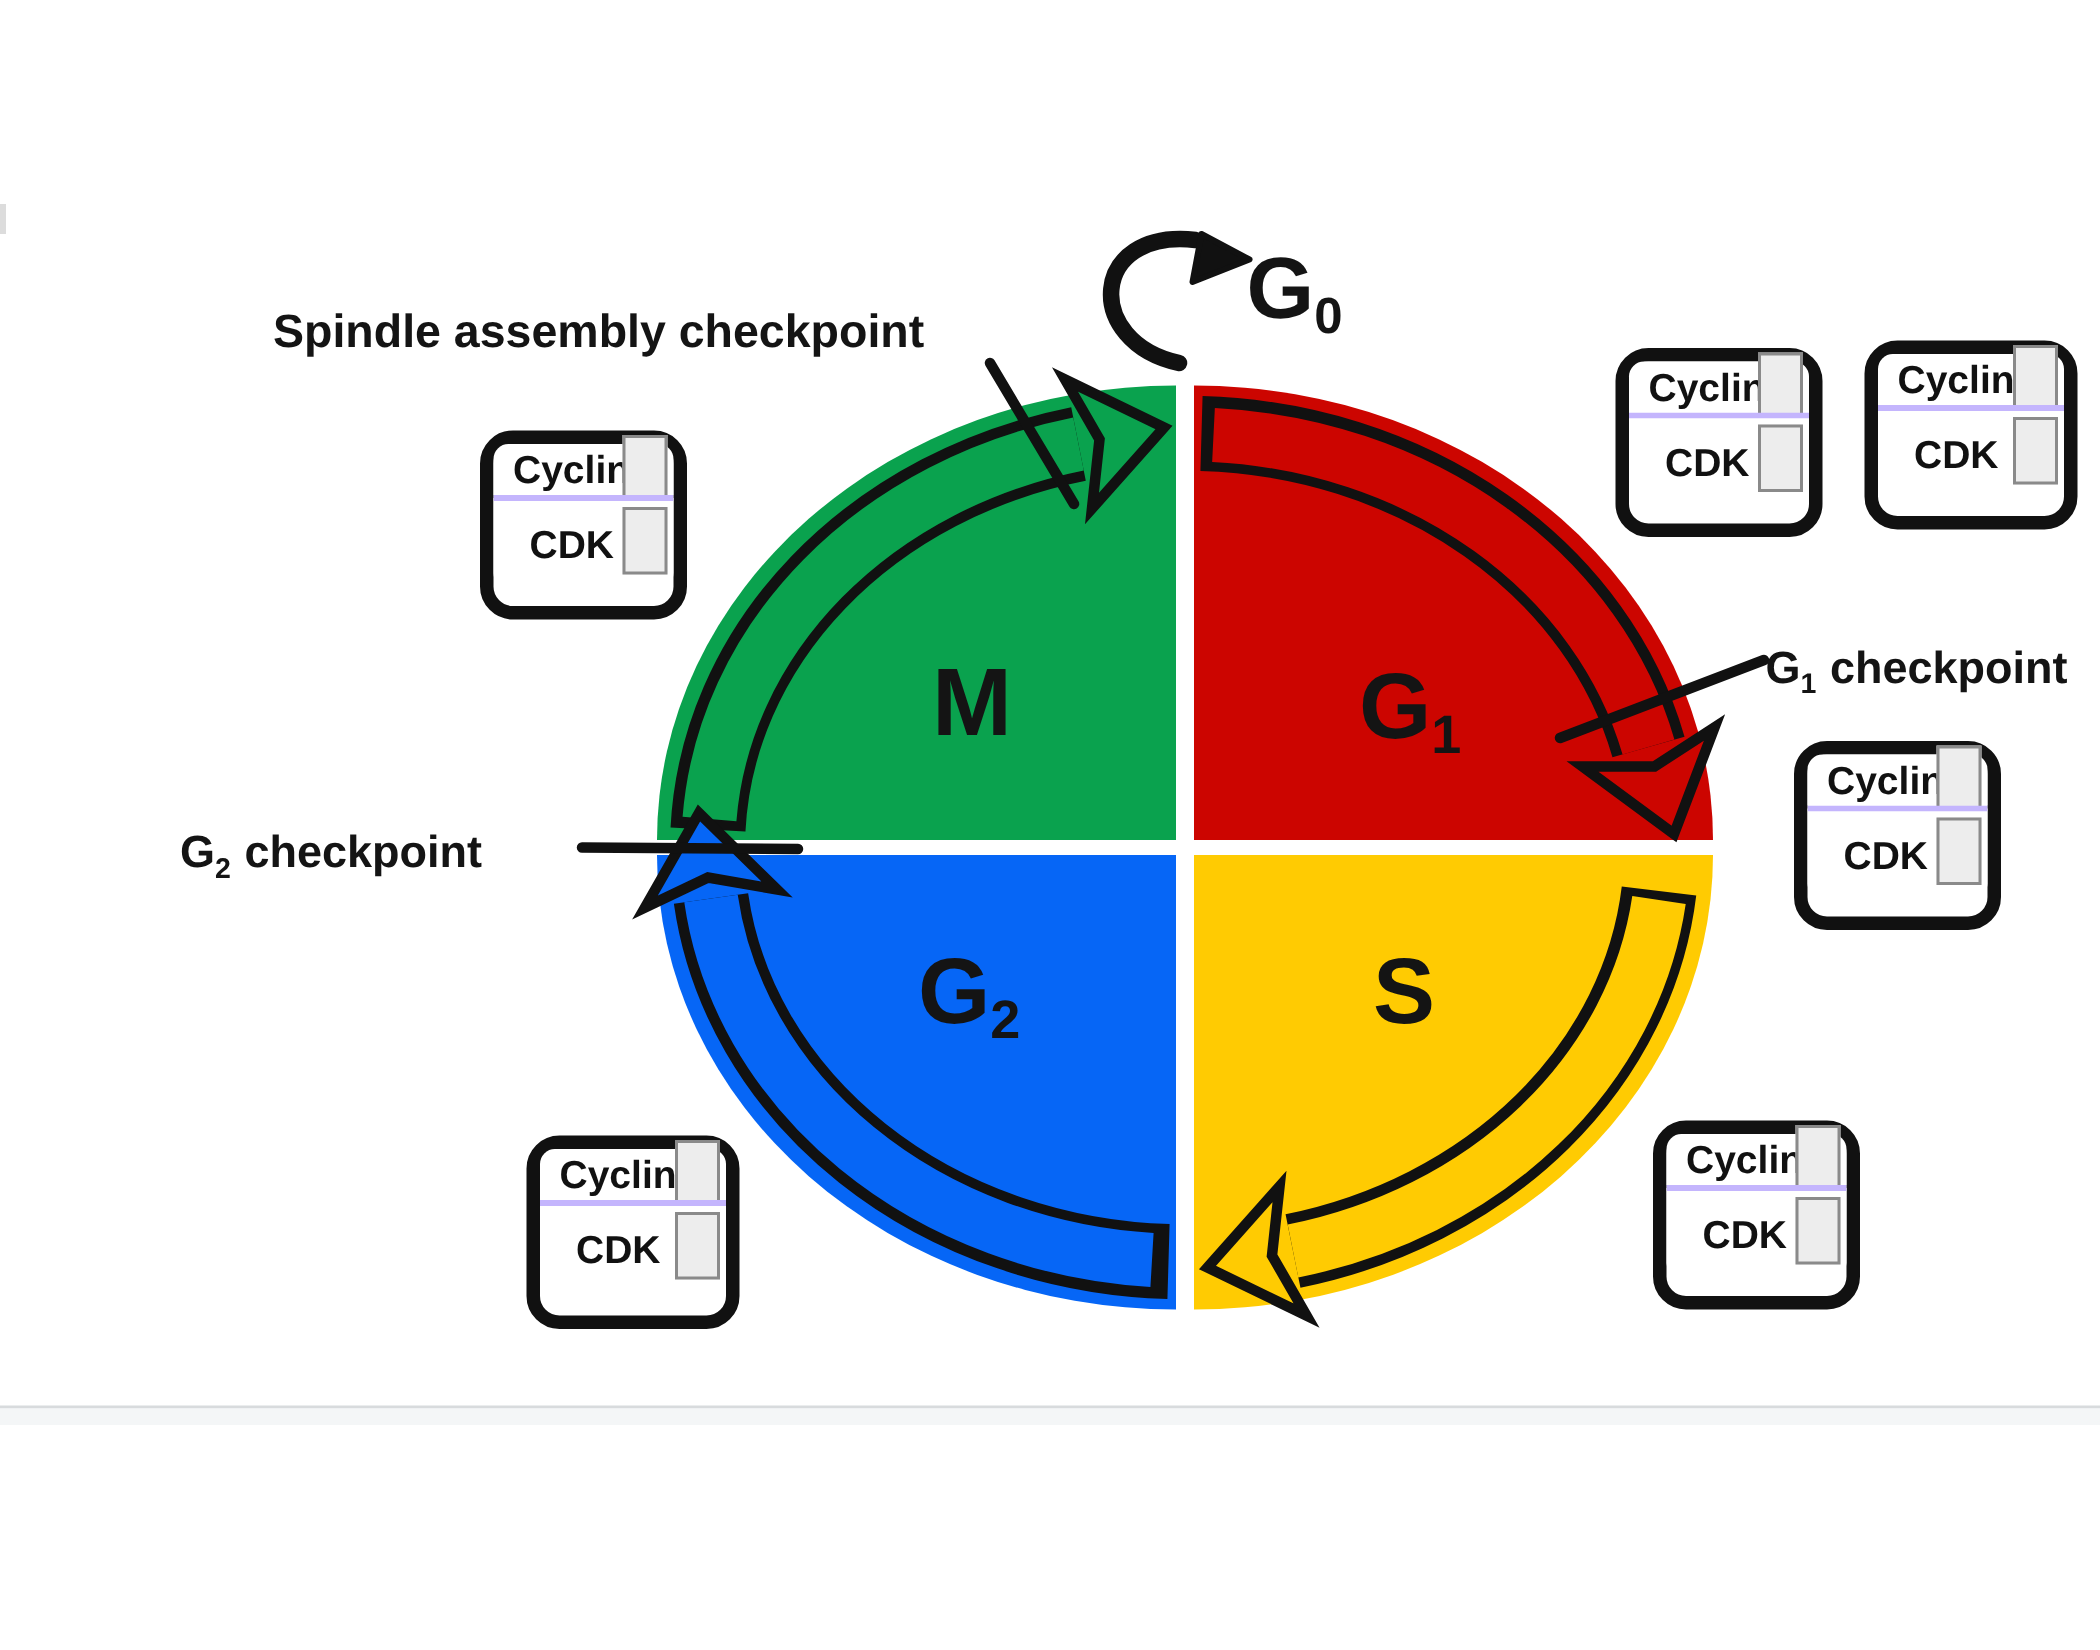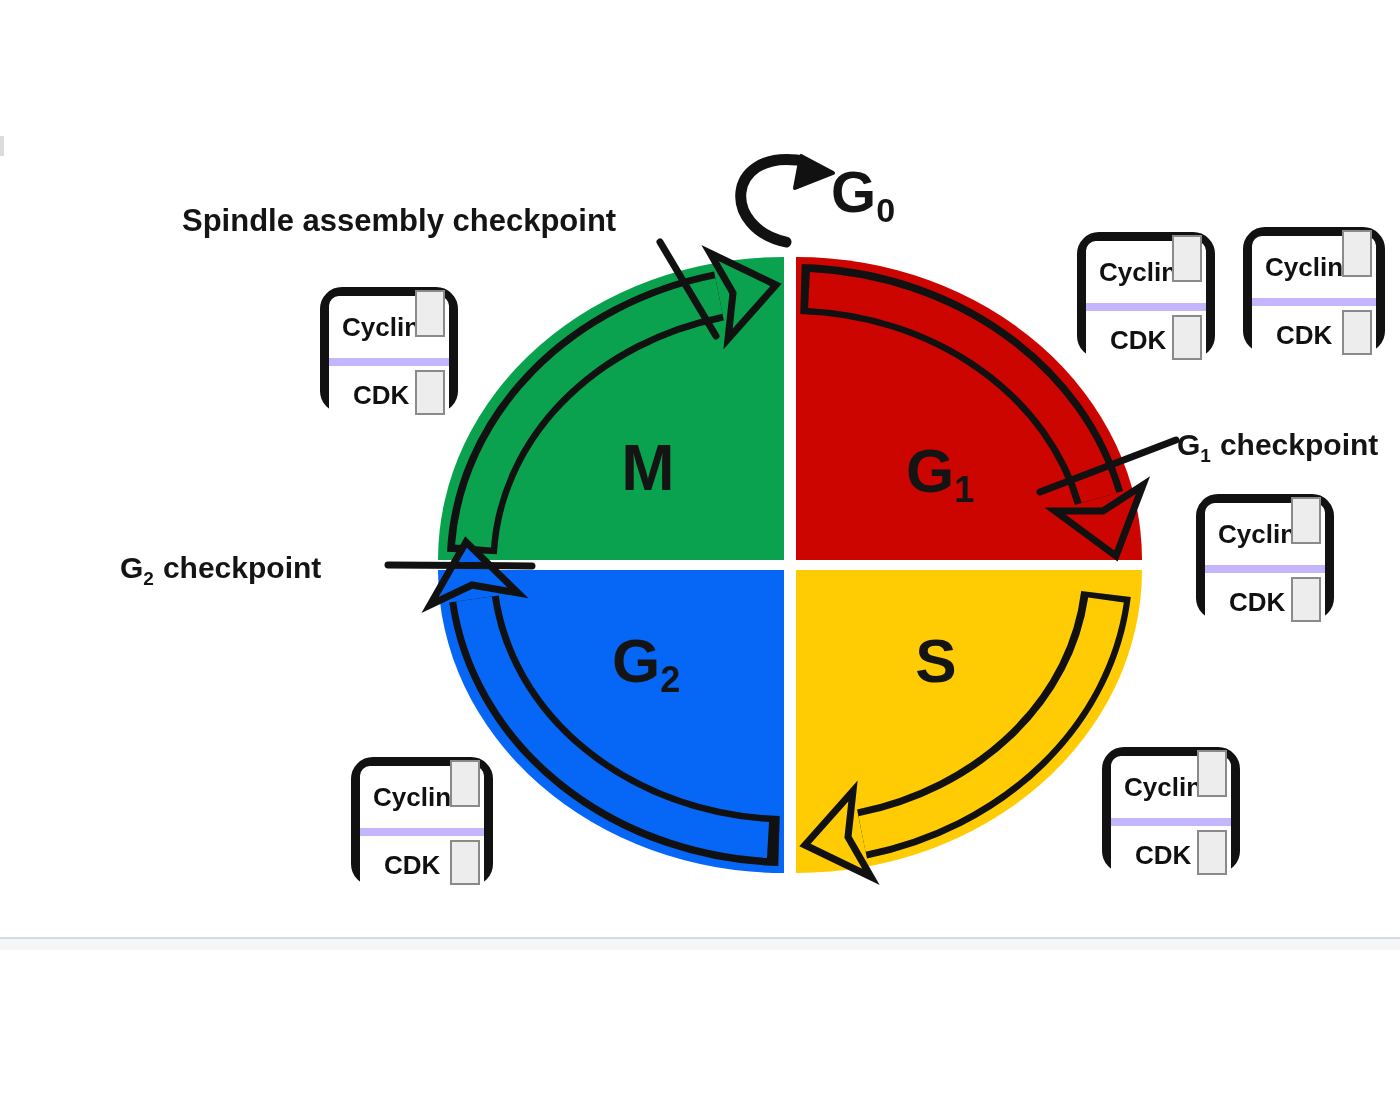--- a/index.html
+++ b/index.html
@@ -23,27 +23,27 @@
     position: absolute;
     width: 138px;
     height: 126px;
     background: #ffffff;
     border: 9px solid #111111;
     border-radius: 22px;
     box-sizing: border-box;
   }
   .ccbox .row {
     position: relative;
-    height: 62px;
+    height: 34px;
     display: flex;
     align-items: center;
     background: #ffffff;
   }
   .ccbox .row-top { border-radius: 10px 10px 0 0; }
-  .ccbox .row-bottom { border-top: 8px solid #c4b5fd; border-radius: 0 0 10px 10px; height: 58px; }
+  .ccbox .row-bottom { border-top: 4px solid #c4b5fd; border-radius: 0 0 10px 10px; height: 58px; }
   .ccbox .lbl {
     font-size: 26px;
     font-weight: bold;
     color: #111111;
     letter-spacing: 0px;
     white-space: nowrap;
   }
   .ccbox .lbl-cyclin { padding-left: 13px; }
   .ccbox .lbl-cdk { padding-left: 24px; }
   .ccbox .sq {

